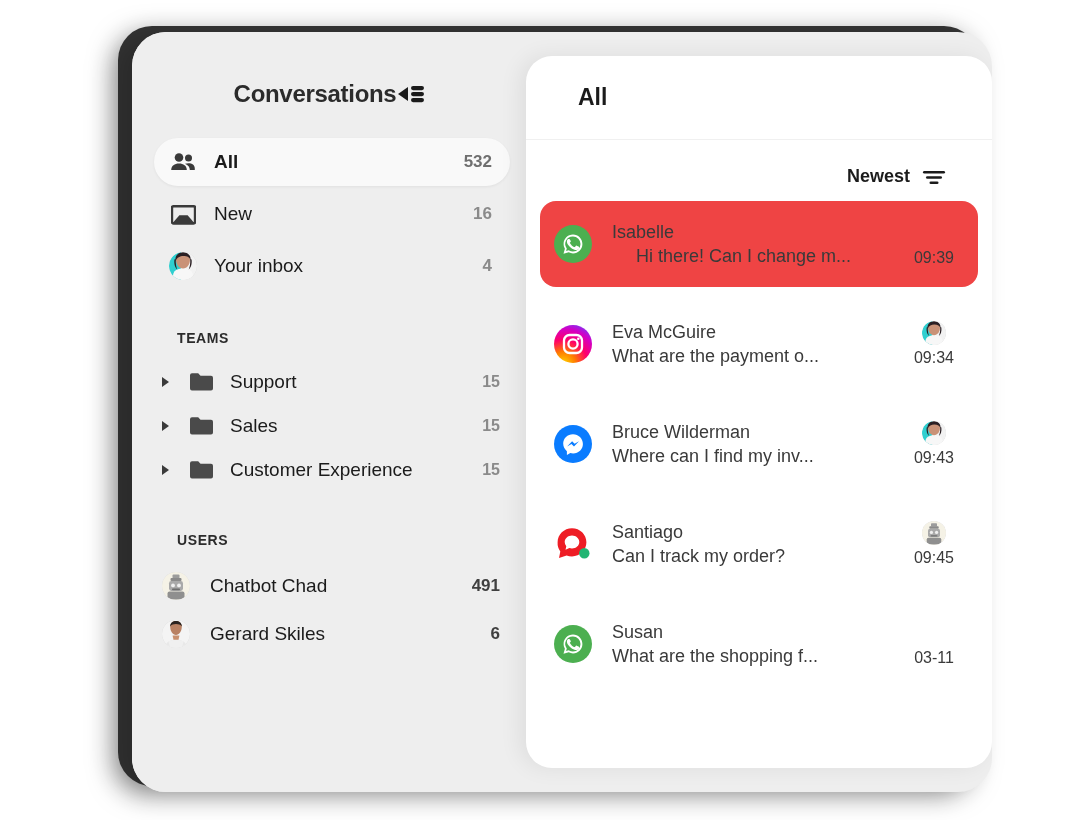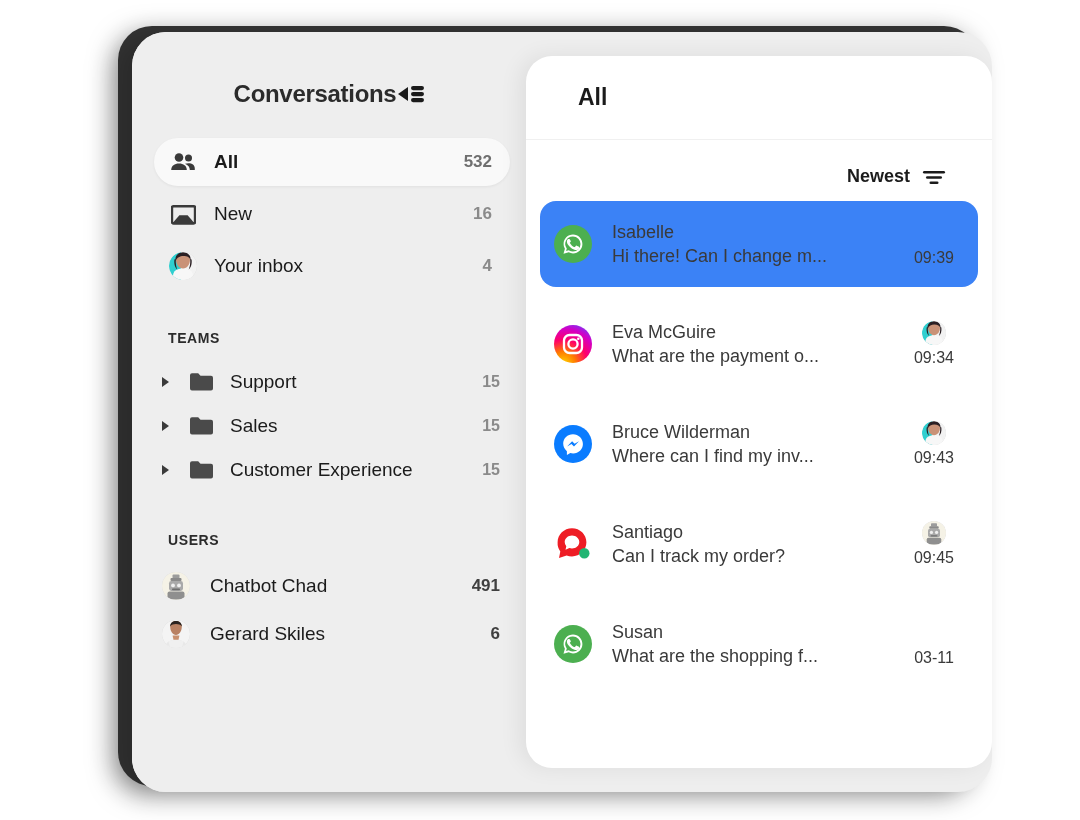--- a/index.html
+++ b/index.html
@@ -98,21 +98,21 @@
     color: #8a8a8a;
     font-weight: bold;
   }
   .nav-item.selected .nav-count { color: #6f6f6f; }
 
   .section-title {
     font-size: 14px;
     font-weight: bold;
     color: #2b2b2b;
     letter-spacing: 0.6px;
-    padding: 0 36px;
+    padding: 0 45px;
     margin: 40px 0 14px 0;
   }
 
   .team-item {
     display: flex;
     align-items: center;
     height: 44px;
     padding: 0 32px 0 30px;
     cursor: pointer;
   }
@@ -205,21 +205,21 @@
   .conv-row {
     display: flex;
     align-items: center;
     height: 86px;
     padding: 0 16px 0 14px;
     border-radius: 16px;
     cursor: pointer;
     margin-bottom: 14px;
     box-sizing: border-box;
   }
-  .conv-row.selected { background: #3b82f6; }
+  .conv-row.selected { background: #ef4444; }
   .chan-icon {
     width: 38px; height: 38px;
     flex: 0 0 38px;
     position: relative;
   }
   .conv-text {
     margin-left: 20px;
     flex: 1 1 auto;
     min-width: 0;
   }
@@ -434,21 +434,21 @@
       <div class="conv-row selected">
         <span class="chan-icon">
           <svg width="38" height="38" viewBox="0 0 38 38" aria-hidden="true">
             <circle cx="19" cy="19" r="19" fill="#4caf50"></circle>
             <path d="M19 9.6c-5.2 0-9.4 4.2-9.4 9.4 0 1.7.5 3.3 1.3 4.7l-1.4 5 5.2-1.4a9.4 9.4 0 0 0 4.3 1.1c5.2 0 9.4-4.2 9.4-9.4S24.2 9.6 19 9.6zm0 1.9a7.5 7.5 0 1 1 0 15 7.5 7.5 0 0 1-3.9-1.1l-.4-.2-2.6.7.7-2.5-.3-.4A7.4 7.4 0 0 1 19 11.5z" fill="#ffffff"></path>
             <path d="M15.8 14.4c-.2-.5-.4-.5-.6-.5h-.5c-.2 0-.5.1-.8.4-.3.3-1 1-1 2.4s1.1 2.8 1.2 3c.2.1 2.1 3.3 5.2 4.5 2.6 1 3.1.8 3.7.8.6-.1 1.8-.8 2-1.5.3-.7.3-1.3.2-1.5l-.7-.4-1.9-.9c-.3-.1-.5-.2-.7.1l-.9 1.2c-.2.2-.3.2-.6.1-.3-.2-1.4-.5-2.7-1.7-1-.9-1.6-2-1.8-2.3-.2-.3 0-.5.1-.6l.5-.6c.1-.2.2-.3.3-.5s0-.4 0-.5z" fill="#ffffff"></path>
           </svg>
         </span>
         <span class="conv-text" style="display: block;">
           <span class="conv-name" style="display: block;">Isabelle</span>
-          <span class="conv-prev" style="display: block;">Hi there! Can I change m...</span>
+          <span class="conv-prev" style="display: block; margin-left: 24px;">Hi there! Can I change m...</span>
         </span>
         <span class="conv-meta" style="display: flex;">
           <span class="meta-spacer"></span>
           <span class="conv-time">09:39</span>
         </span>
       </div>
 
       <div class="conv-row">
         <span class="chan-icon">
           <svg width="38" height="38" viewBox="0 0 38 38" aria-hidden="true">

